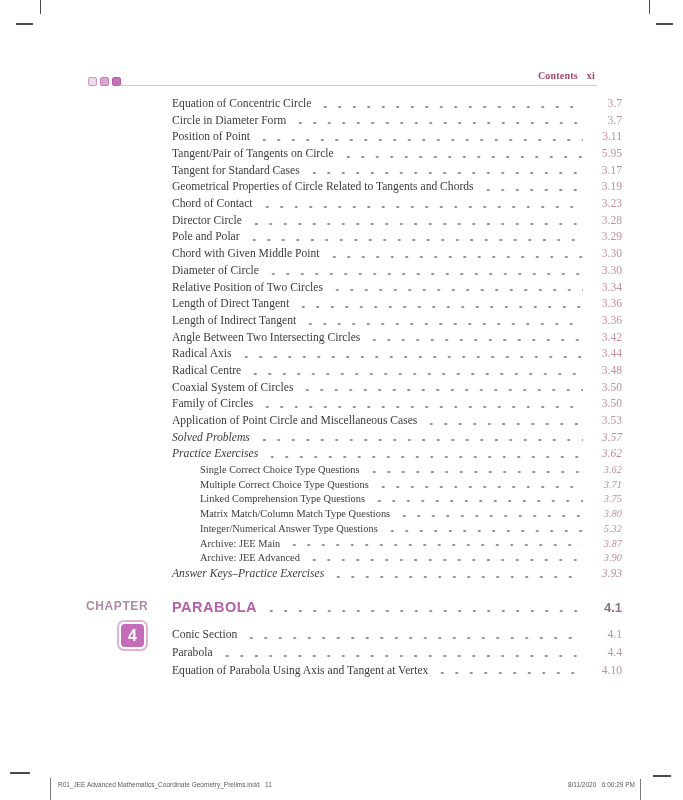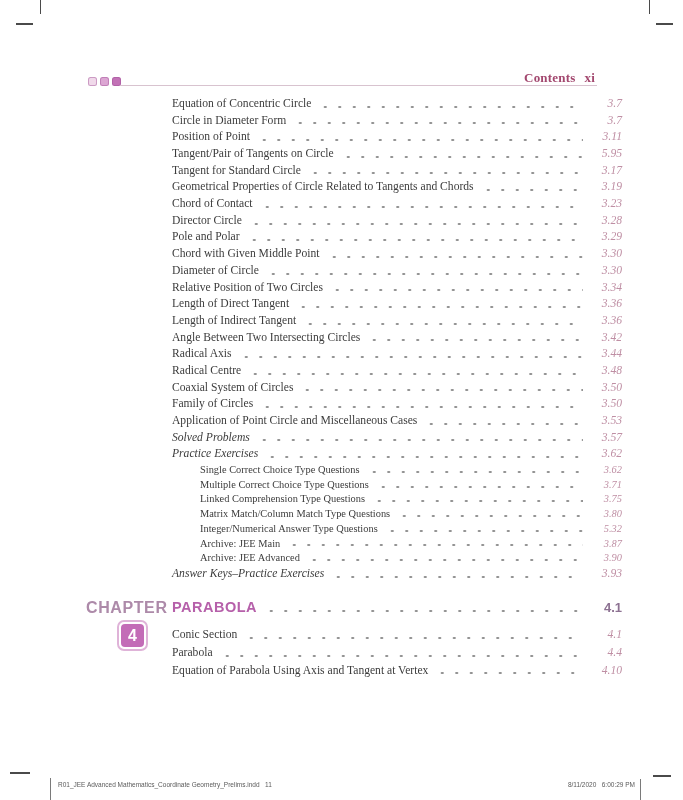--- a/index.html
+++ b/index.html
@@ -9,42 +9,42 @@
     font-family:"Liberation Serif","DejaVu Serif",serif; color:#3c3c3c;
     overflow:hidden; margin:0 auto;
   }
   
   .crop { position:absolute; background:#4a4a4a; }
   
   #deco-squares { position:absolute; left:88px; top:77px; display:flex; gap:3px; }
   .sq { width:9px; height:9px; border-radius:2.5px; border:1px solid rgba(160,80,150,.45); }
   #header-rule { position:absolute; left:120px; top:85px; width:477px; height:1px; background:#d8c3cf; }
   #header-right {
-    position:absolute; top:70px; right:88px; font-size:13px; font-weight:600;
+    position:absolute; top:70px; right:88px; font-size:10px; font-weight:600;
     color:#a3486f; letter-spacing:.2px;
   }
   #header-right .roman { margin-left:9px; }
   
   #toc-list { position:absolute; left:172px; top:96px; width:450px; }
   .row { display:flex; align-items:flex-end; height:16.7px; line-height:16.7px; font-size:11.6px; }
   .row .label { white-space:nowrap; }
   .leader {
     flex:1; align-self:flex-end; height:4px; margin:0 3px 4px 7px;
     background-image:radial-gradient(circle,#8f8f8f 1.05px,rgba(0,0,0,0) 1.35px);
     background-size:14.5px 4px; background-repeat:repeat-x; background-position:0 50%;
   }
-  .page-num { flex:none; width:36px; text-align:right; color:#bf8fa4;font-style:italic; }
+  .page-num { flex:none; width:36px; text-align:right; color:#bf8fa4; }
   .row.italic .label, .row.italic .page-num { font-style:italic; }
   .row.sub { height:14.7px; line-height:14.7px; font-size:10.4px; }
   .row.sub .label { margin-left:28px; }
   .row.sub .page-num { font-style:italic; }
   
   #chapter-label {
     position:absolute; left:86px; top:599px;
-    font-family:"Liberation Sans",sans-serif; font-weight:700; font-size:16px;
+    font-family:"Liberation Sans",sans-serif; font-weight:700; font-size:12px;
     color:#ad8aa9; letter-spacing:.6px;
   }
   #chapter-badge {
     position:absolute; left:117px; top:620px; width:31px; height:31px;
     border:2px solid #dfb3d8; border-radius:7px; background:#ffffff; padding:2px;
   }
   #chapter-badge .inner {
     width:100%; height:100%; background:#c36cb7; border-radius:4px;
     display:flex; align-items:center; justify-content:center;
     font-family:"Liberation Sans",sans-serif; font-weight:700; font-size:16px; color:#ffffff;
@@ -108,21 +108,21 @@
         <span class="label">Position of Point</span>
         <span class="leader"></span>
         <span class="page-num">3.11</span>
       </div>
       <div class="row">
         <span class="label">Tangent/Pair of Tangents on Circle</span>
         <span class="leader"></span>
         <span class="page-num">5.95</span>
       </div>
       <div class="row">
-        <span class="label">Tangent for Standard Circle</span>
+        <span class="label">Tangent for Standard Cases</span>
         <span class="leader"></span>
         <span class="page-num">3.17</span>
       </div>
       <div class="row">
         <span class="label">Geometrical Properties of Circle Related to Tangents and Chords</span>
         <span class="leader"></span>
         <span class="page-num">3.19</span>
       </div>
       <div class="row">
         <span class="label">Chord of Contact</span>

